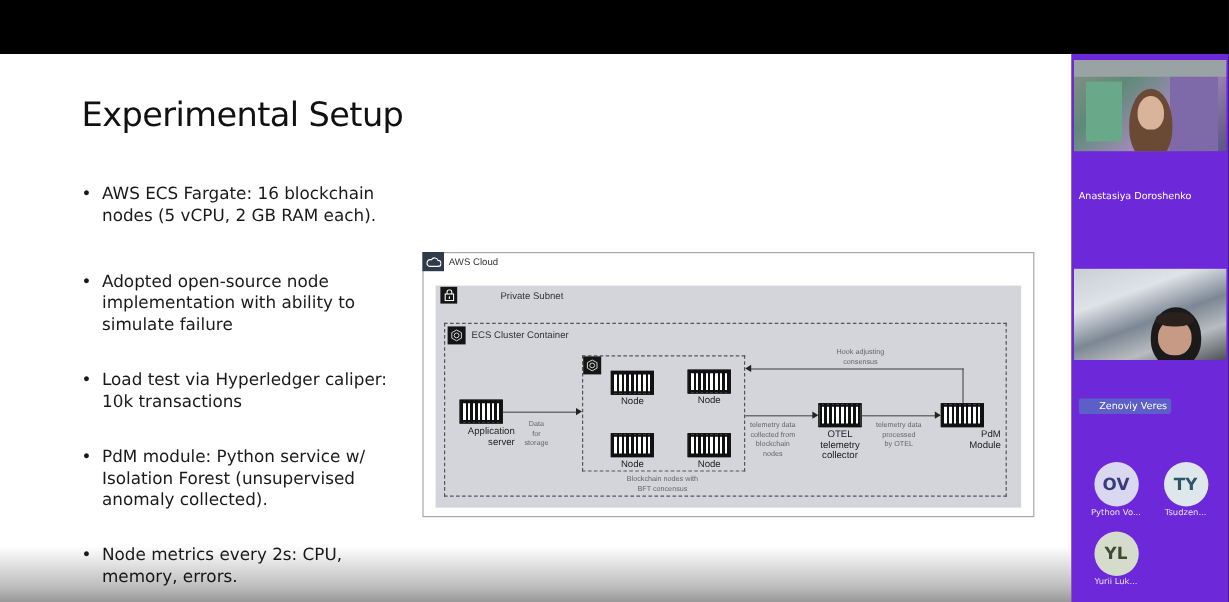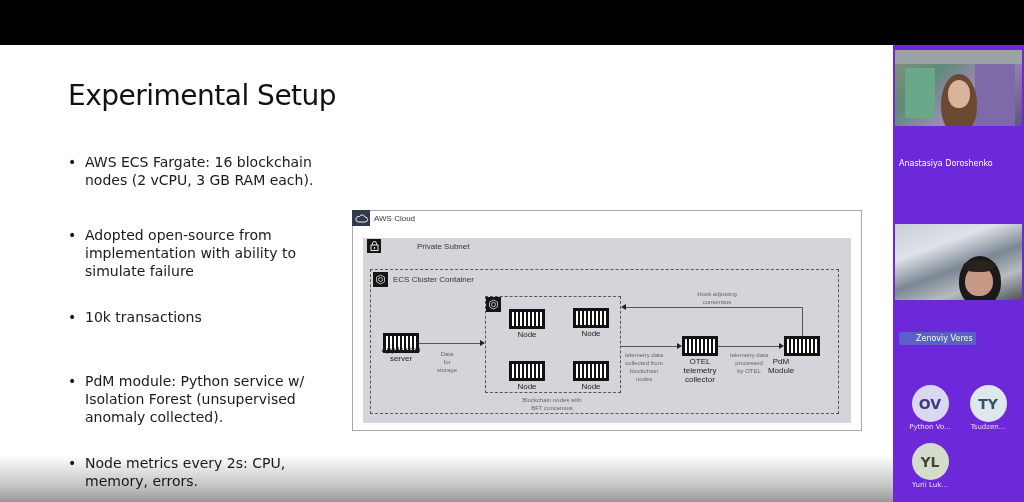--- a/index.html
+++ b/index.html
@@ -107,30 +107,31 @@
 </head>
 <body>
 
 <div class="slide">
   <div class="slide-title">Experimental Setup</div>
 
   <div class="bullets">
     <div class="bullet b0">
       <span class="dot">•</span>
       <div>AWS ECS Fargate: 16 blockchain</div>
-      <div>nodes (2 vCPU, 3 GB RAM each).</div>
+      <div>nodes (5 vCPU, 2 GB RAM each).</div>
     </div>
     <div class="bullet b1">
       <span class="dot">•</span>
-      <div>Adopted open-source from</div>
+      <div>Adopted open-source node</div>
       <div>implementation with ability to</div>
       <div>simulate failure</div>
     </div>
     <div class="bullet b2">
       <span class="dot">•</span>
+      <div>Load test via Hyperledger caliper:</div>
       <div>10k transactions</div>
     </div>
     <div class="bullet b3">
       <span class="dot">•</span>
       <div>PdM module: Python service w/</div>
       <div>Isolation Forest (unsupervised</div>
       <div>anomaly collected).</div>
     </div>
     <div class="bullet b4">
       <span class="dot">•</span>
@@ -160,21 +161,21 @@
       <div class="ecs">
         <div class="ecs-icon">
           <svg width="11" height="11" viewBox="0 0 11 11">
               <polygon points="5.5,1 9.5,3.2 9.5,7.8 5.5,10 1.5,7.8 1.5,3.2" fill="none" stroke="#ddd" stroke-width="0.8"></polygon>
               <circle cx="5.5" cy="5.5" r="2" fill="none" stroke="#ddd" stroke-width="0.8"></circle>
             </svg>
         </div>
         <div class="ecs-label">ECS Cluster Container</div>
 
         <div class="server" style="left:12px; top:63px;"></div>
-        <div class="lbl" style="left:2px; top:75px; width:56px;">
+        <div class="lbl" style="left:2px; top:85px; width:56px;text-align:right;">
           <div>Application</div>
           <div>server</div>
         </div>
         <div class="line" style="left:48px; top:73px; width:62px; height:1px;"></div>
         <div class="arrow-r" style="left:109px; top:70px;"></div>
         <div class="small" style="left:56px; top:80px; width:40px;">
           <div>Data</div>
           <div>for</div>
           <div>storage</div>
         </div>
@@ -218,21 +219,21 @@
 
         <div class="line" style="left:347px; top:76px; width:62px; height:1px;"></div>
         <div class="arrow-r" style="left:408px; top:73px;"></div>
         <div class="small" style="left:351px; top:81px; width:54px;">
           <div>telemetry data</div>
           <div>processed</div>
           <div>by OTEL</div>
         </div>
 
         <div class="server" style="left:413px; top:66px;"></div>
-        <div class="lbl" style="left:382px; top:87px; width:56px;">
+        <div class="lbl" style="left:407px; top:87px; width:56px;text-align:right;">
           <div>PdM</div>
           <div>Module</div>
         </div>
 
         <div class="line" style="left:431px; top:37px; width:1px; height:29px;"></div>
         <div class="line" style="left:254px; top:37px; width:178px; height:1px;"></div>
         <div class="arrow-l" style="left:250px; top:34px;"></div>
         <div class="small" style="left:306px; top:20px; width:80px;">
           <div>Hook adjusting</div>
           <div>consensus</div>

